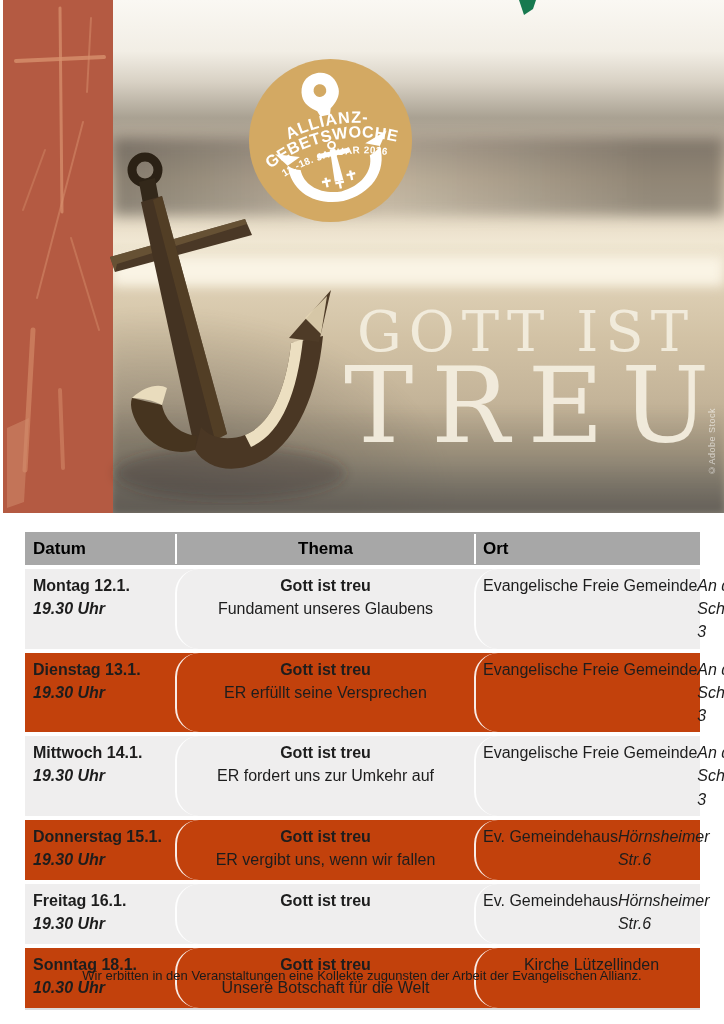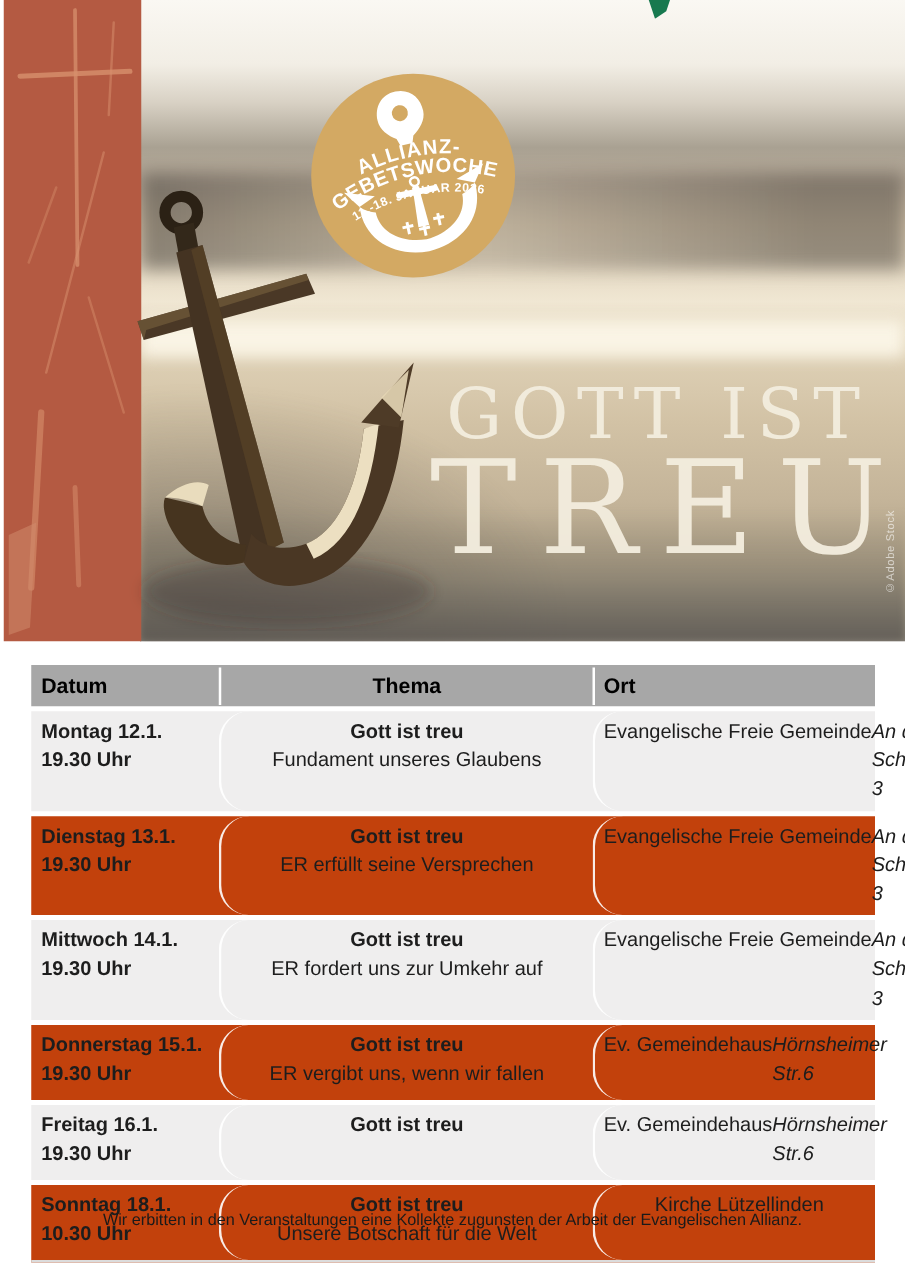--- a/index.html
+++ b/index.html
@@ -50,21 +50,21 @@
   .t-row:nth-child(odd){background:var(--row_gray,#efeeee);}
   .t-row:last-child{border-bottom:2px solid #dcdcdc;}
   .col-datum{width:150px;flex:0 0 150px;box-sizing:border-box;padding:5px 4px 5px 8px;}
   .col-thema{width:299px;flex:0 0 299px;box-sizing:border-box;padding:5px 2px;text-align:center;}
   .col-ort{width:226px;flex:0 0 226px;box-sizing:border-box;padding:5px 0 5px 7px;}
   .t-head .col-thema,.t-head .col-ort{border-left:2px solid #fff;}
   .t-row .col-thema,.t-row .col-ort{border-left:2px solid rgba(255,255,255,.9);border-radius:24px;}
   .t-row .col-ort{display:flex;flex-direction:row;justify-content:flex-start;}
   .t-row .col-ort.center{justify-content:center;}
   .date-line{font-weight:bold;white-space:nowrap;line-height:1.45;}
-  .time-line{font-weight:bold;line-height:1.45;}
+  .time-line{font-weight:bold;font-style:italic;line-height:1.45;}
   .theme-title{font-weight:bold;line-height:1.45;}
   .theme-sub{line-height:1.45;}
   .loc-main{white-space:nowrap;line-height:1.45;}
   .loc-sub{font-style:italic;line-height:1.45;}
 
   .footer-note{position:absolute;left:0;top:968px;width:724px;text-align:center;
     font-size:13px;color:#1a1a1a;}
 </style>
 </head>
 <body>

